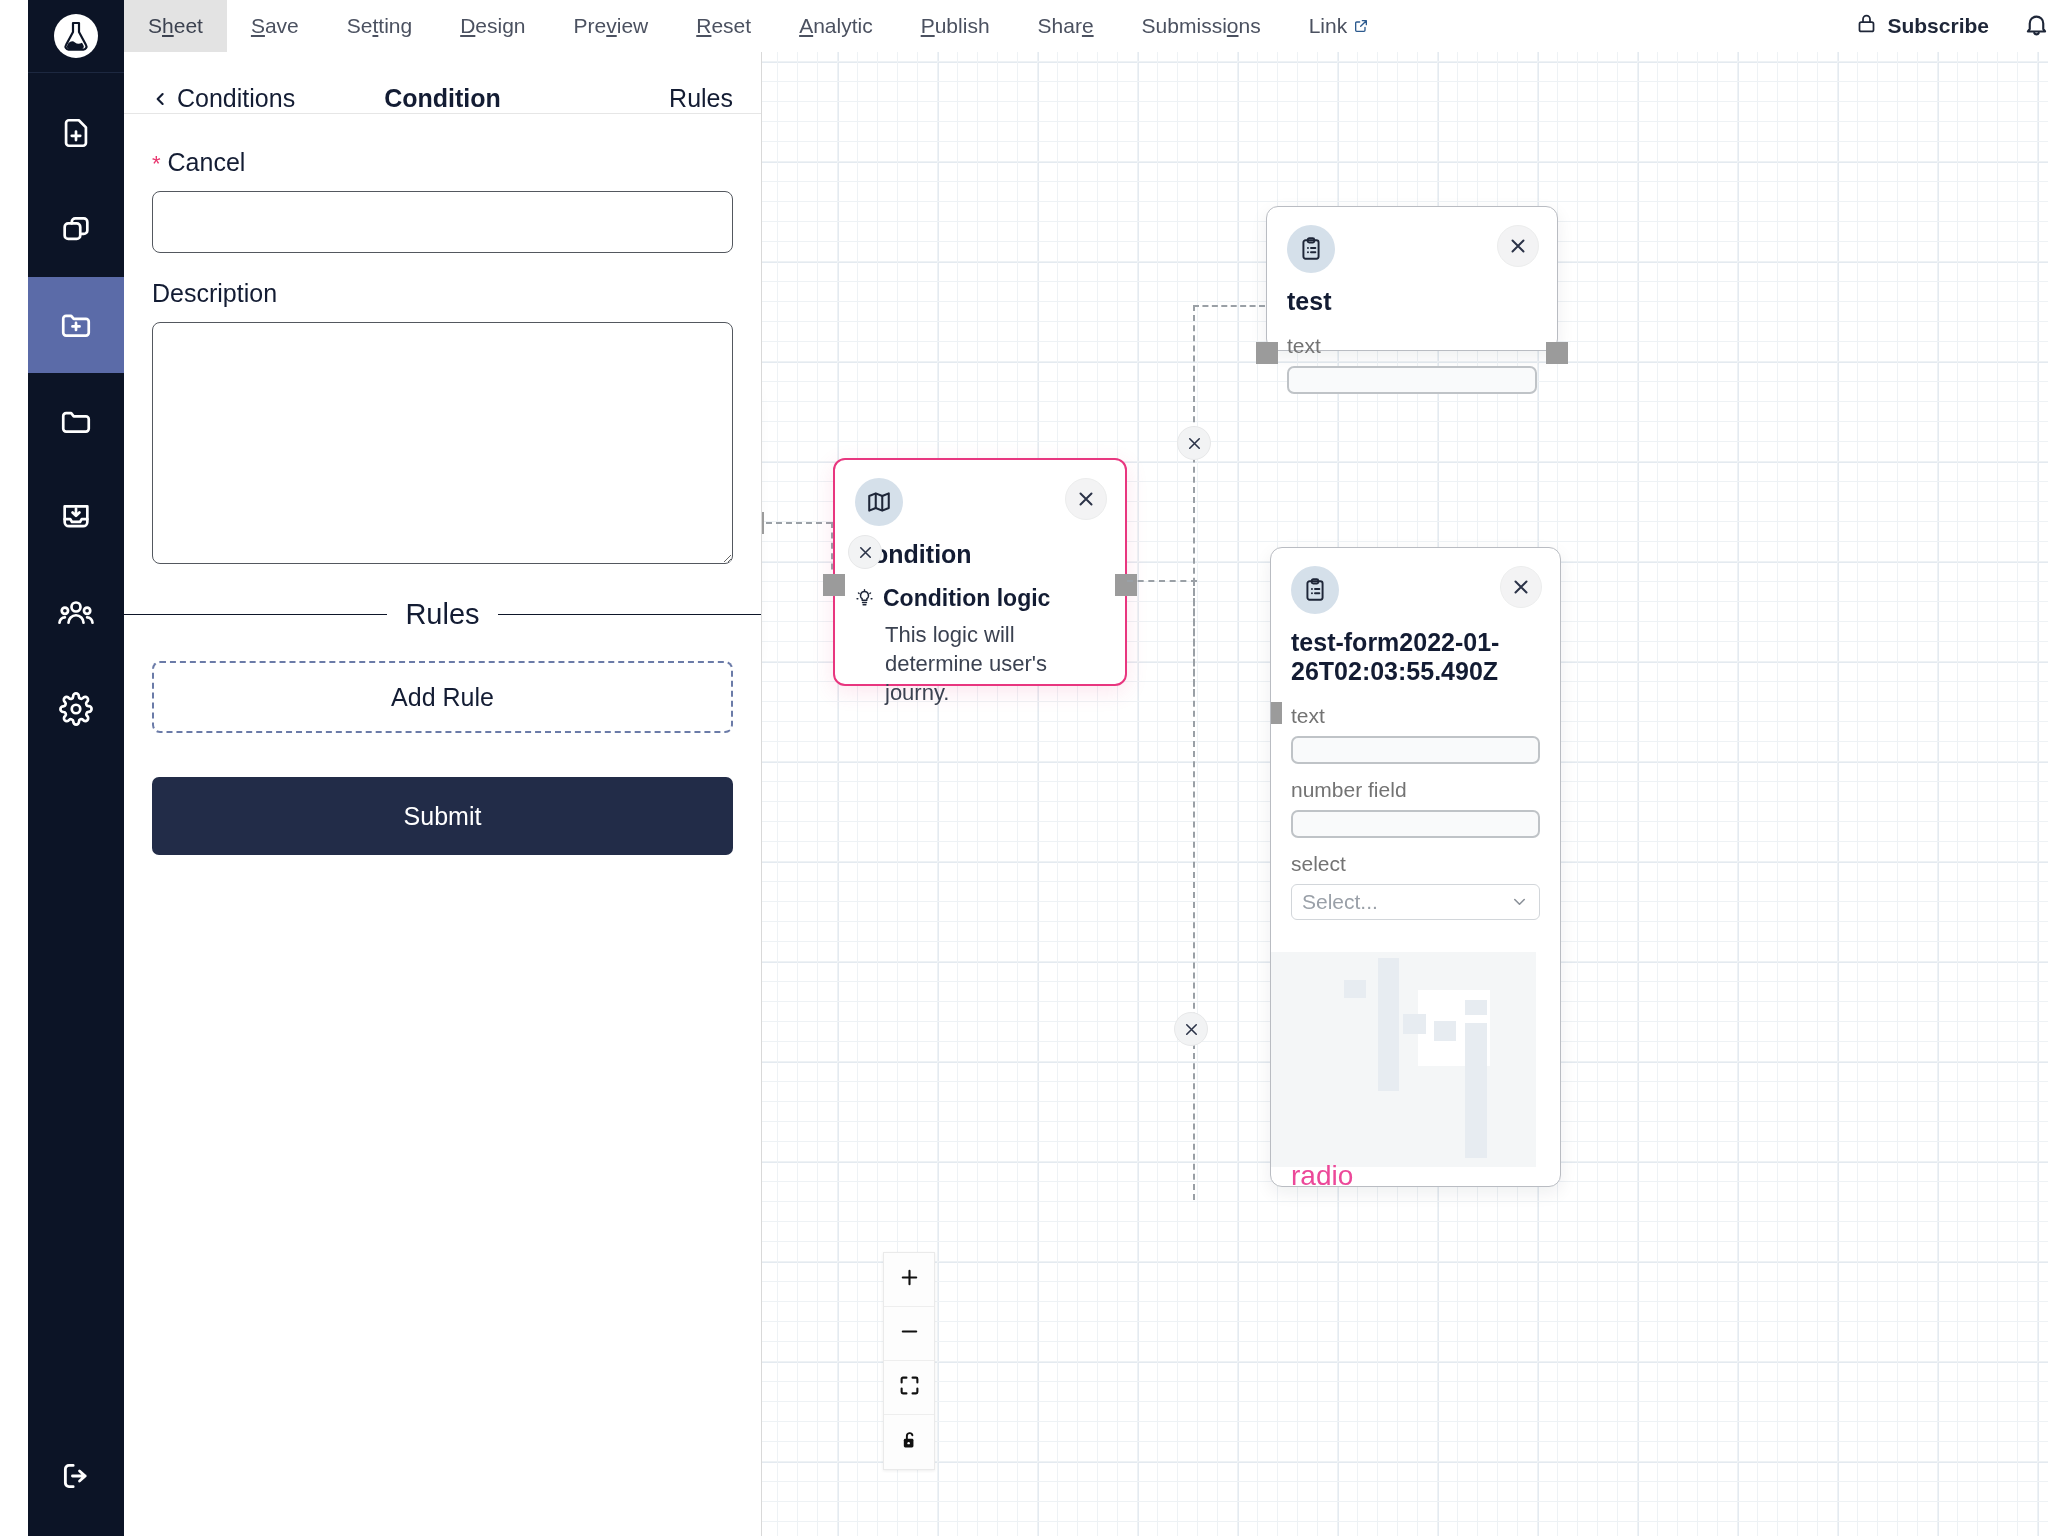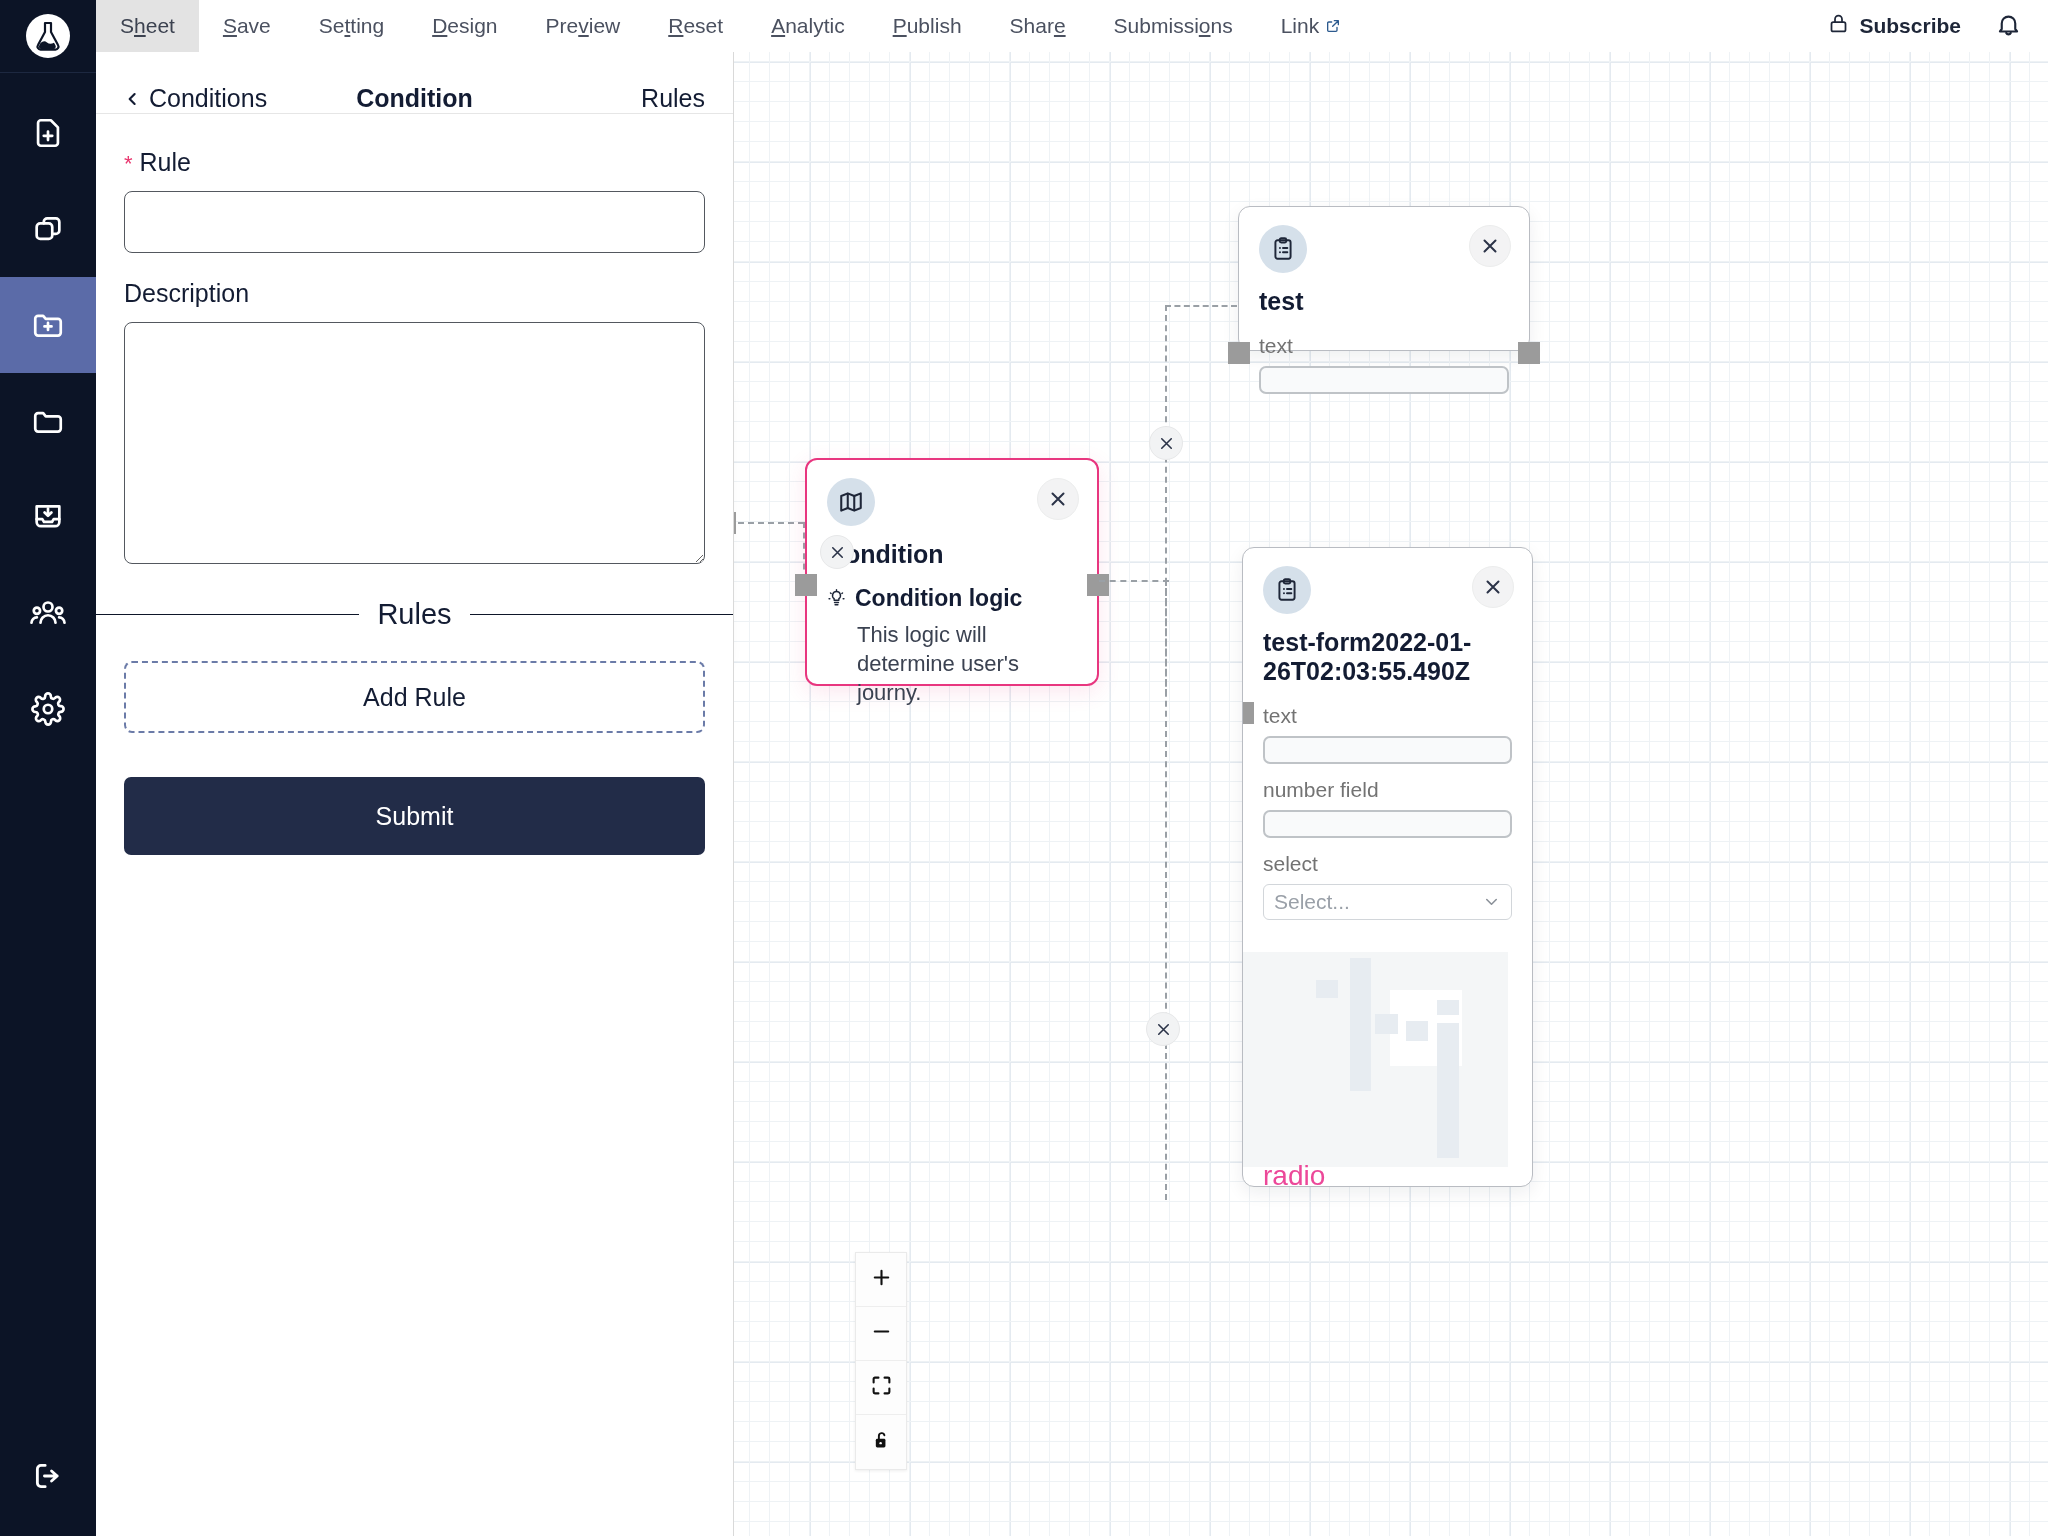--- a/index.html
+++ b/index.html
@@ -2,21 +2,21 @@
 <html><head>
 <meta charset="utf-8">
 <style>
   * { box-sizing: border-box; margin: 0; padding: 0; }
   html, body {
     width: 2048px; height: 1536px;
     font-family: "Liberation Sans", sans-serif;
     background: #ffffff;
     overflow: hidden;
   }
-  #app { position: relative; width: 1888px; height: 1536px; display: flex; }
+  #app { position: relative; width: 1888px; height: 1536px; display: flex; margin-left: 28px; }
 
   
   .sidebar {
     width: 96px; height: 1536px;
     background: #0c1426;
     display: flex; flex-direction: column; align-items: center;
     flex: 0 0 96px;
     position: relative; z-index: 60;
   }
   .logo-wrap {
@@ -550,21 +550,21 @@
           </span>
           <span>Conditions</span>
         </div>
         <div class="panel-head-title">Condition</div>
         <div class="panel-cancel">Rules</div>
       </div>
 
       <div class="panel-body">
         <div class="field-label">
           <span class="req">*</span>
-          <span>Rule</span>
+          <span>Cancel</span>
         </div>
         <input class="text-input" type="text" placeholder="" style="">
 
         <div class="spacer-24"></div>
 
         <div class="field-label">
           <span>Description</span>
         </div>
         <textarea class="textarea-input" placeholder="" style=""></textarea>
 

